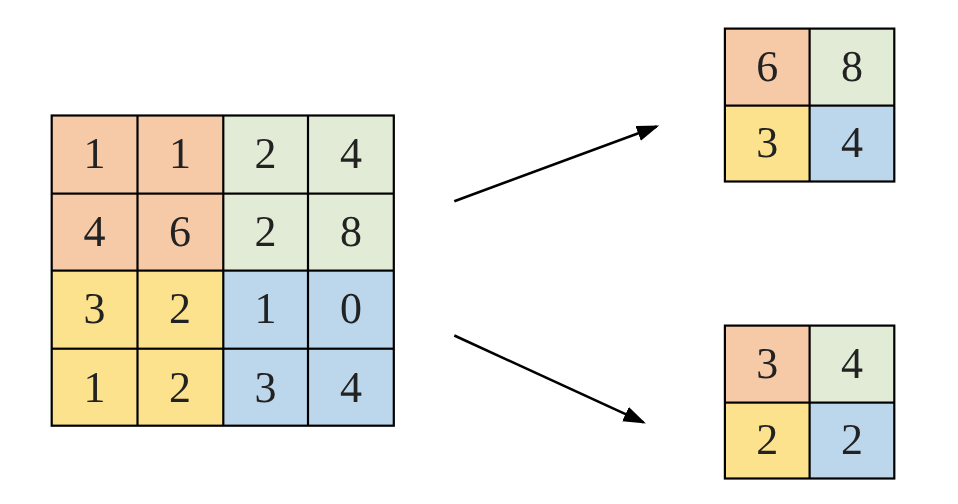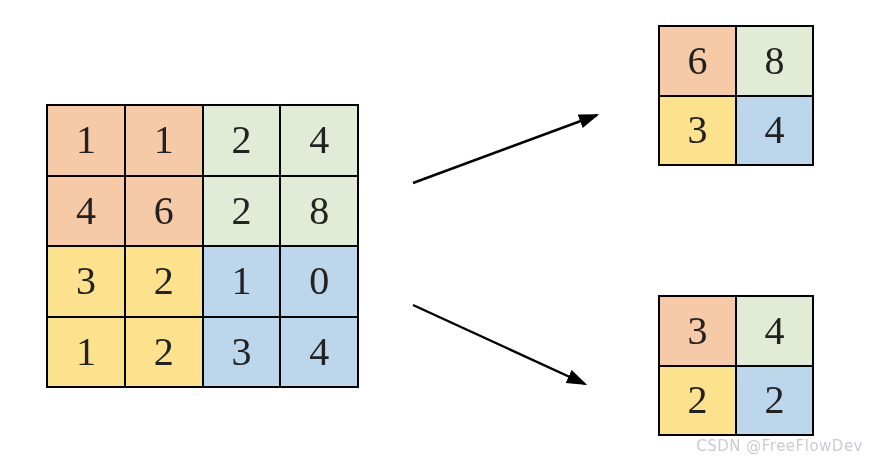--- a/index.html
+++ b/index.html
@@ -103,15 +103,14 @@
     <div class="cell" style="background-color: rgb(188, 214, 236);">4</div>
   </div>
 
   <div class="pool-grid small-bottom">
     <div class="cell" style="background-color: rgb(247, 202, 167);">3</div>
     <div class="cell" style="background-color: rgb(225, 235, 214);">4</div>
     <div class="cell" style="background-color: rgb(253, 226, 142);">2</div>
     <div class="cell" style="background-color: rgb(188, 214, 236);">2</div>
   </div>
 
-  <div class="watermark">CSDN @FreeFlowDev</div>
 
 </div>
 
 </body></html>

